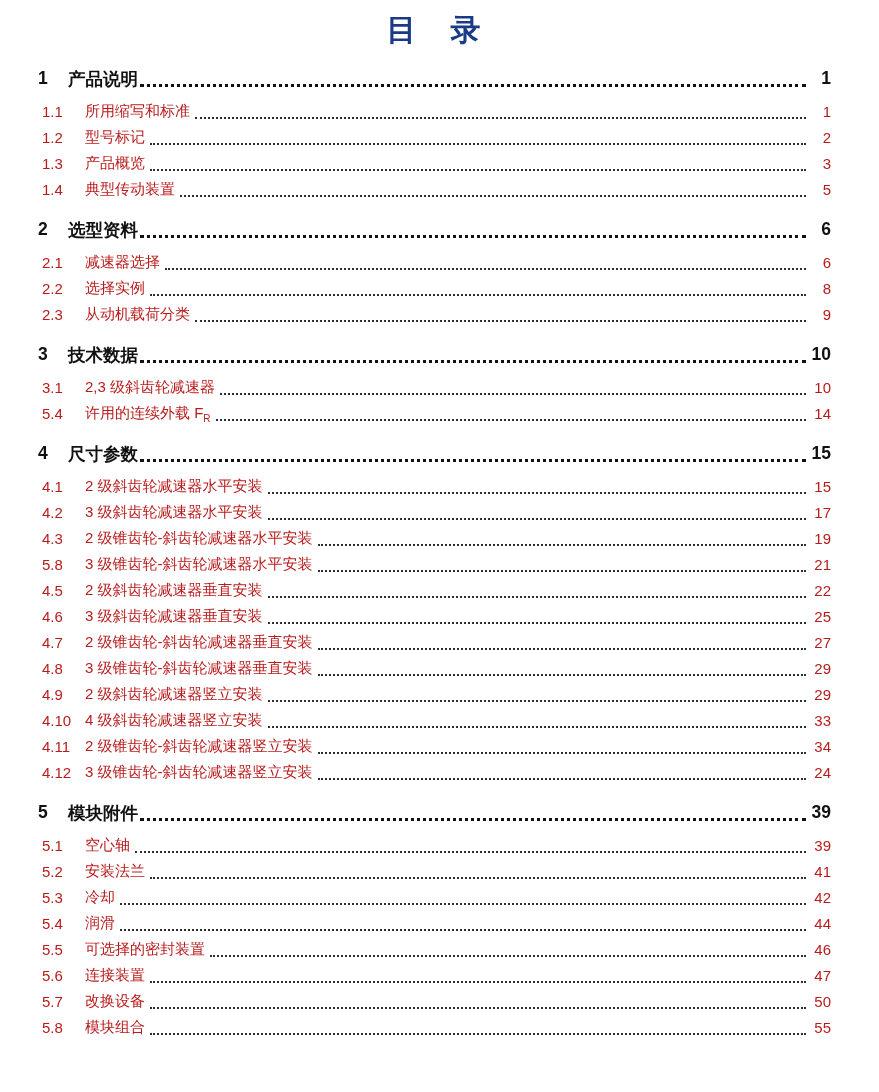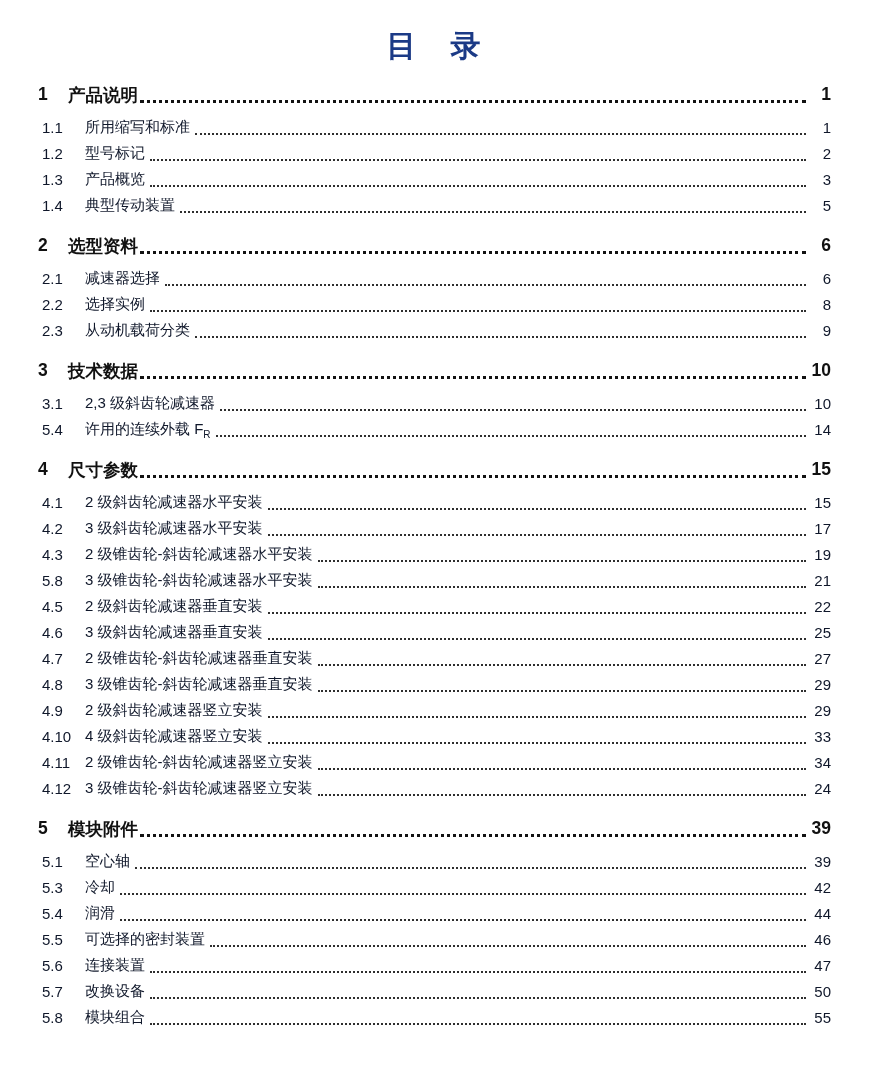--- a/index.html
+++ b/index.html
@@ -11,21 +11,21 @@
     width: 879px;
     height: 1092px;
     font-family: "Liberation Sans", sans-serif;
     color: #1a1a1a;
     overflow: hidden;
   }
   .page {
     box-sizing: border-box;
     width: 879px;
     height: 1092px;
-    padding: 24px 48px 0 38px;
+    padding: 8px 48px 0 38px;
   }
   .toc-title {
     margin: 2px 0 12px 0;
     text-align: center;
     font-size: 30px;
     font-weight: 700;
     letter-spacing: 2px;
     color: #1b3a86;
   }
   .toc { display: block; }
@@ -38,21 +38,21 @@
     margin-top: 14px;
     margin-bottom: 6px;
     font-size: 17.5px;
     font-weight: 700;
     color: #111;
     cursor: pointer;
   }
   .item-row {
     height: 26px;
     font-size: 15px;
-    color: #0f172a;
+    color: #b91c1c;
     cursor: pointer;
   }
   .section-row .num {
     width: 30px;
     flex: 0 0 auto;
   }
   .item-row .num {
     width: 43px;
     flex: 0 0 auto;
     margin-left: 4px;
@@ -246,20 +246,26 @@
         <span class="leader"></span>
         <span class="pg">39</span>
       </div>
       <div class="row item-row">
         <span class="num">5.1</span>
         <span class="label">空心轴</span>
         <span class="leader"></span>
         <span class="pg">39</span>
       </div>
       <div class="row item-row">
+        <span class="num">5.2</span>
+        <span class="label">安装法兰</span>
+        <span class="leader"></span>
+        <span class="pg">41</span>
+      </div>
+      <div class="row item-row">
         <span class="num">5.3</span>
         <span class="label">冷却</span>
         <span class="leader"></span>
         <span class="pg">42</span>
       </div>
       <div class="row item-row">
         <span class="num">5.4</span>
         <span class="label">润滑</span>
         <span class="leader"></span>
         <span class="pg">44</span>

